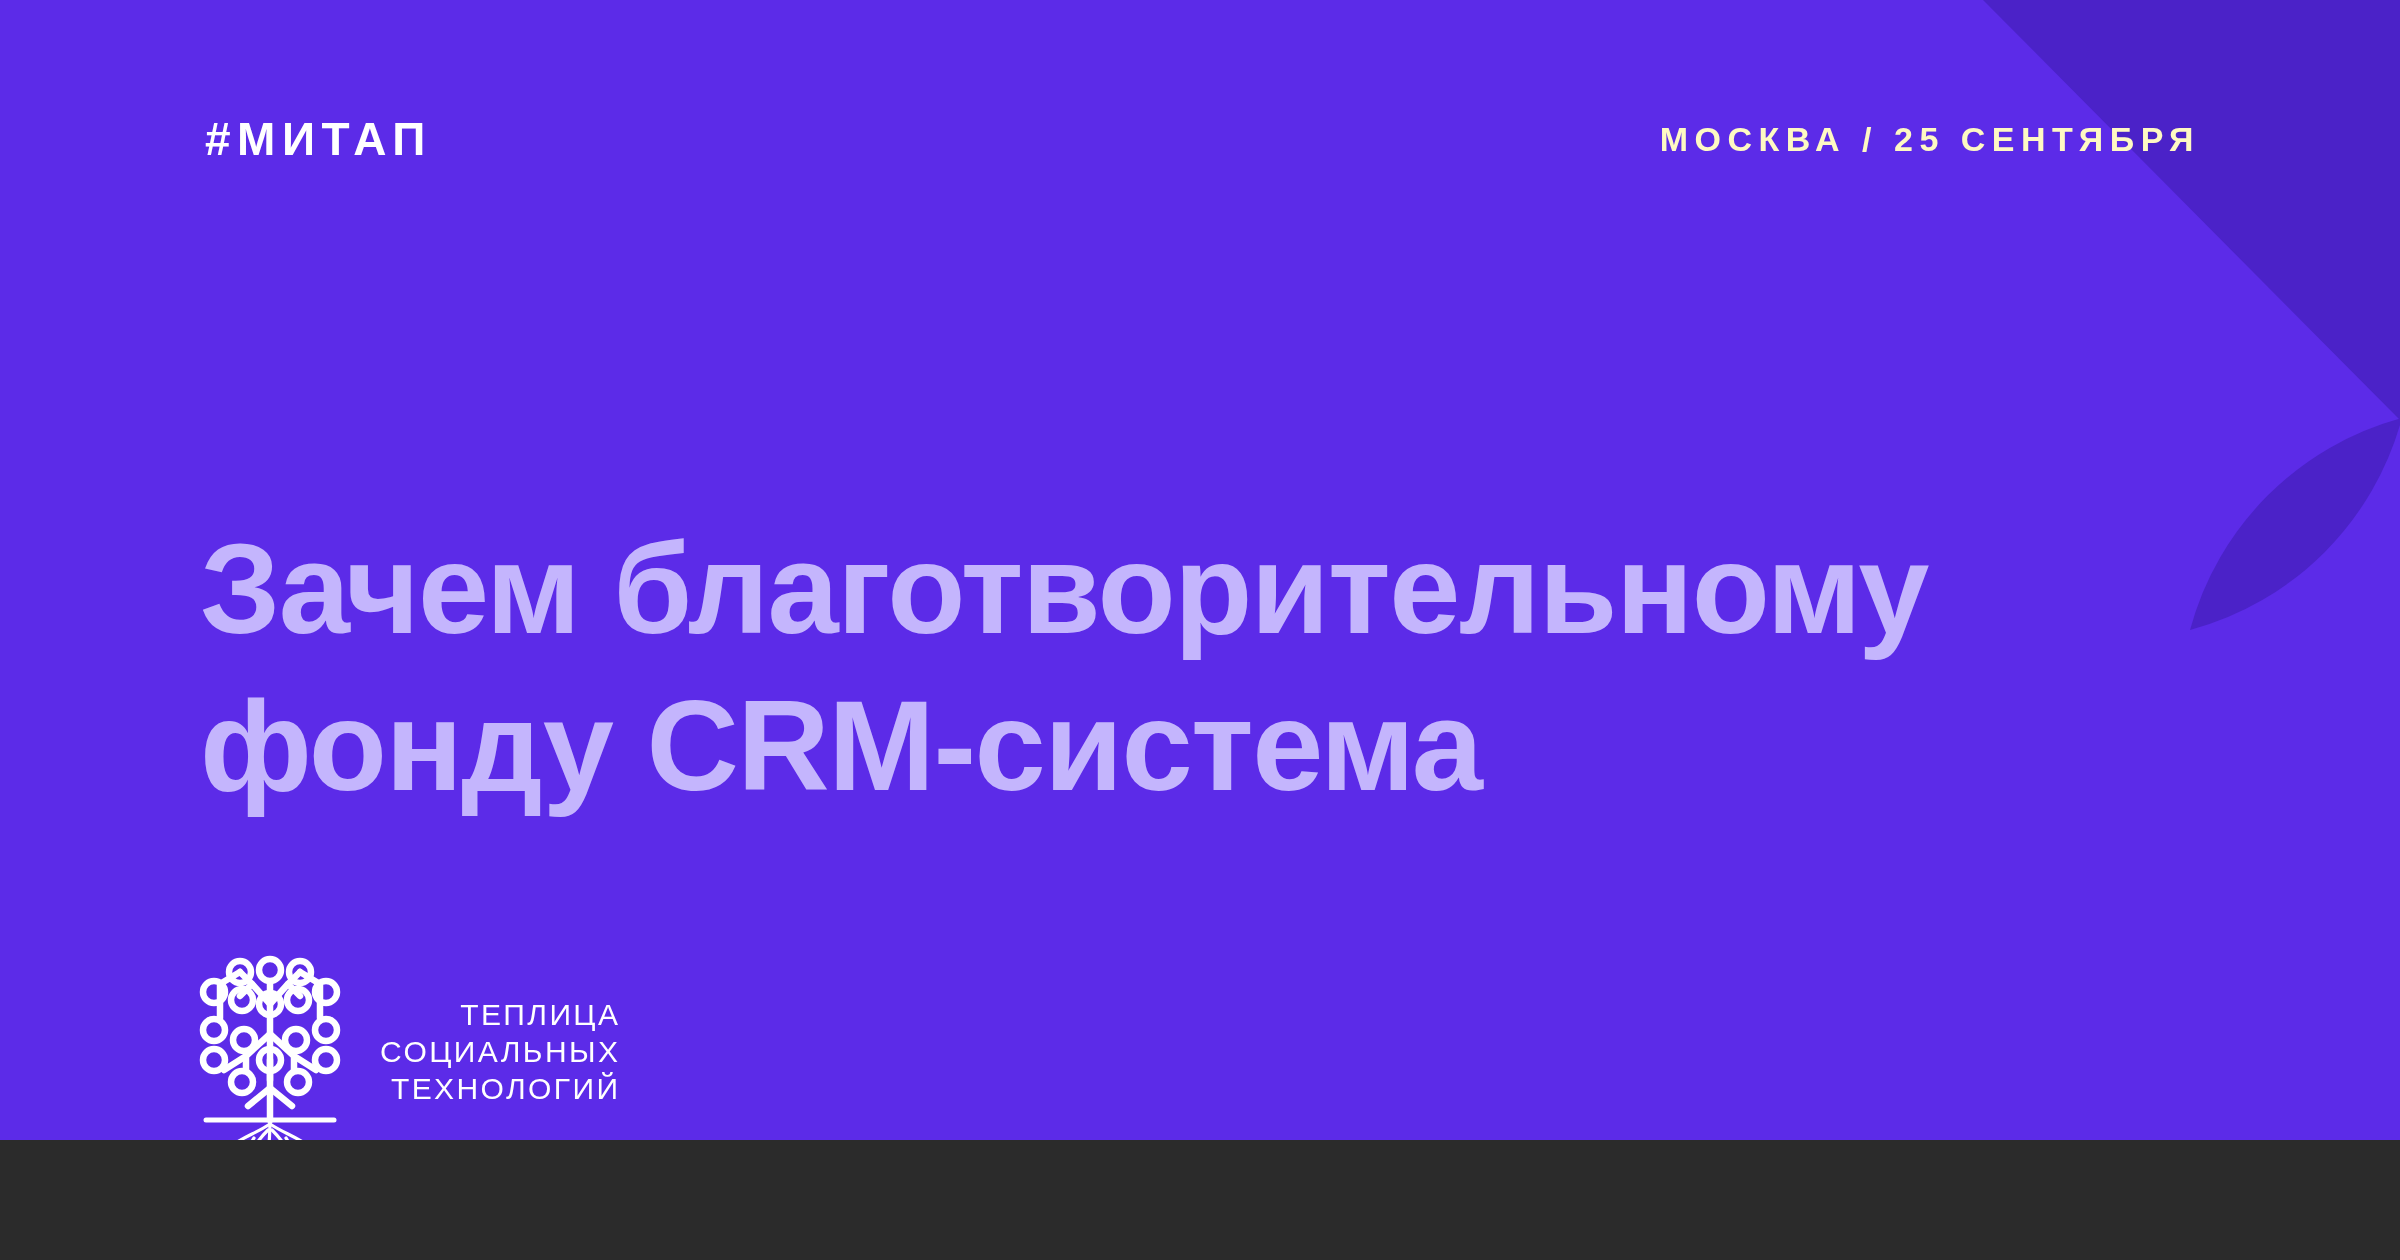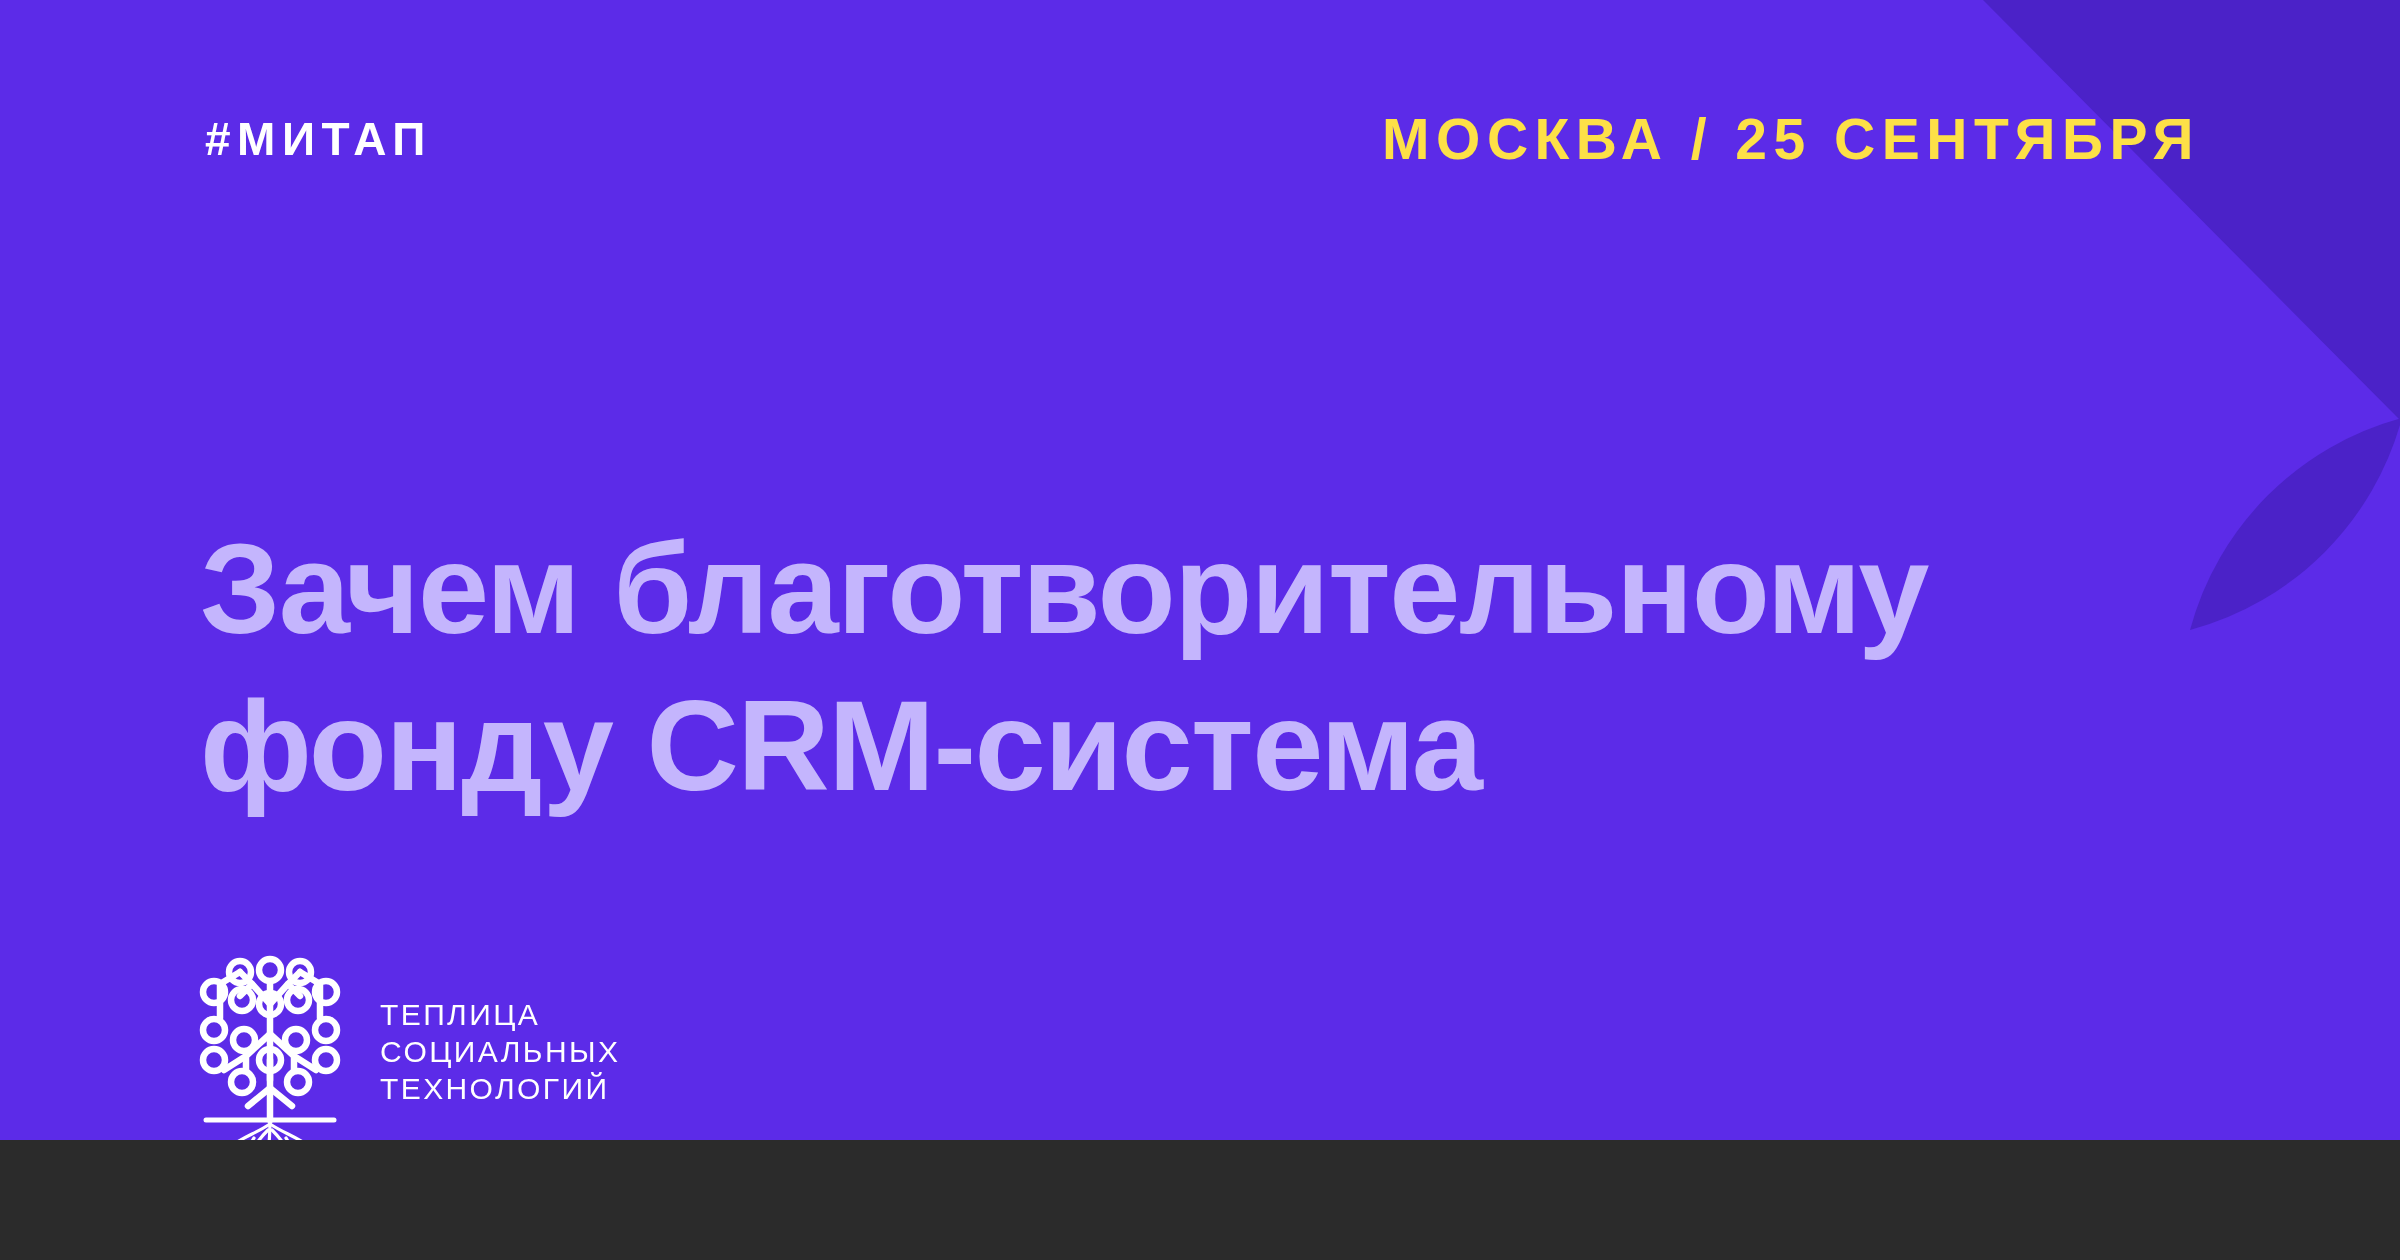--- a/index.html
+++ b/index.html
@@ -49,22 +49,22 @@
     font-size: 46px;
     font-weight: 700;
     letter-spacing: 6.5px;
     line-height: 54px;
     white-space: nowrap;
   }
   .event-meta {
     position: absolute;
     right: 200px;
     top: 0;
-    color: #fde047;
-    font-size: 57px;
+    color: #fef9c3;
+    font-size: 34px;
     font-weight: 700;
     letter-spacing: 6.5px;
     line-height: 54px;
     white-space: nowrap;
     margin-left: 7px;
   }
 
   
   .headline {
     position: absolute;
@@ -91,20 +91,21 @@
     height: 250px;
   }
 
   
   .logo-lockup {
     position: absolute;
     left: 196px;
     top: 8px;
     display: flex;
     align-items: flex-start;
+    text-align: right;
   }
   .logo-mark {
     width: 148px;
     height: 214px;
     display: block;
     flex: none;
   }
   .logo-wordmark {
     margin-left: 36px;
     margin-top: 48px;

